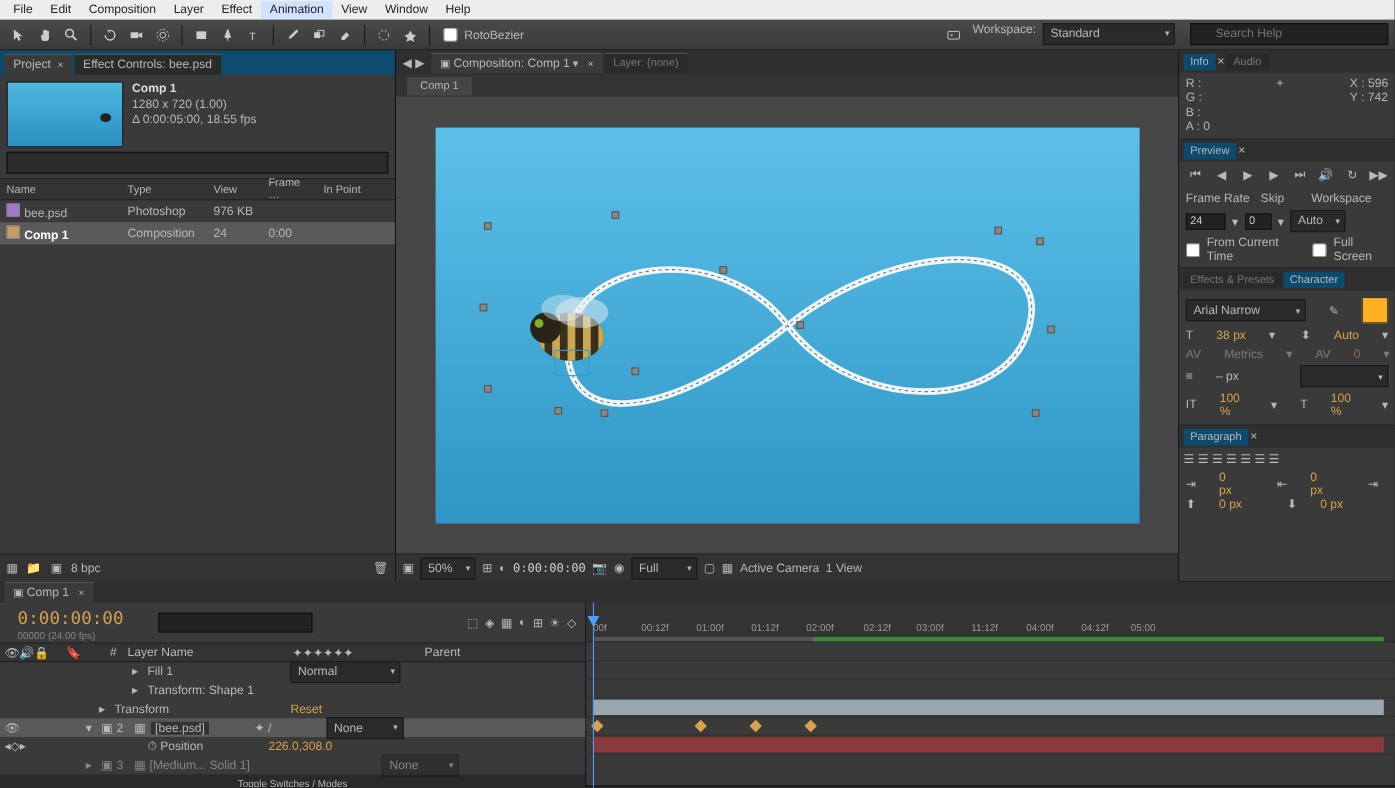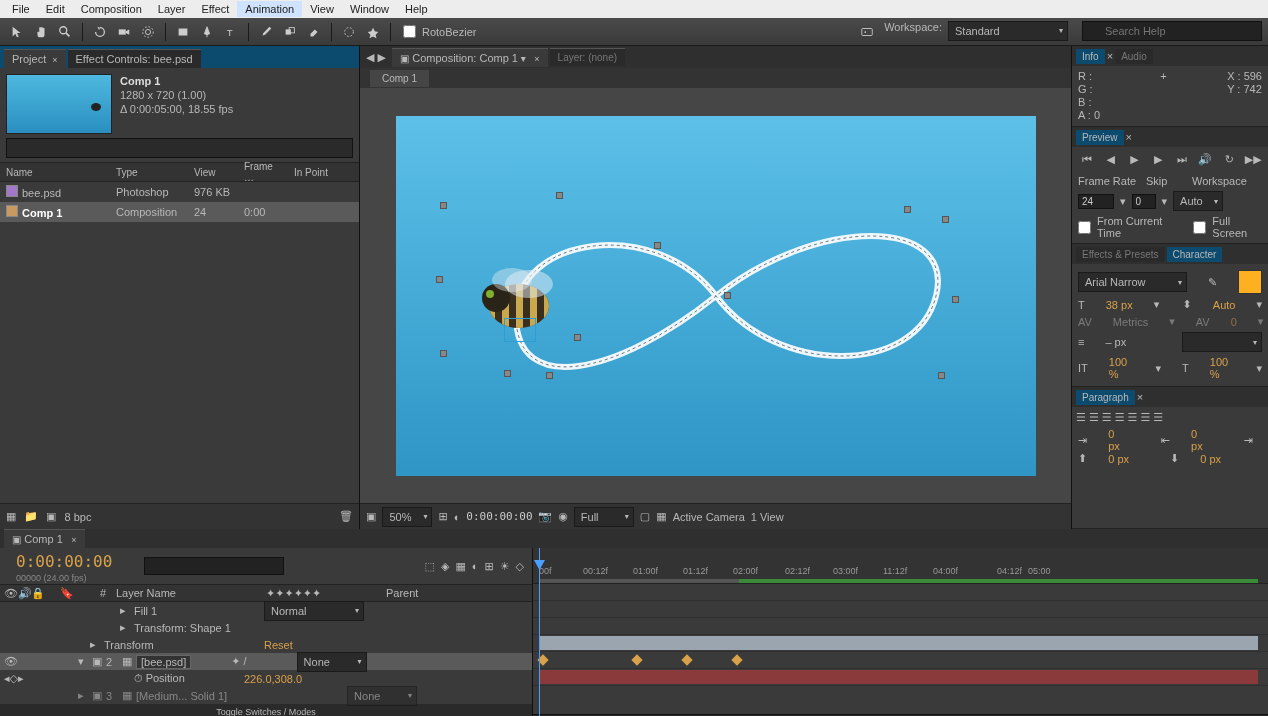--- a/index.html
+++ b/index.html
@@ -536,21 +536,21 @@
       <div class="ruler">
         <div class="ruler-tick" style="left:6px">00f</div>
         <div class="ruler-tick" style="left:50px">00:12f</div>
         <div class="ruler-tick" style="left:100px">01:00f</div>
         <div class="ruler-tick" style="left:150px">01:12f</div>
         <div class="ruler-tick" style="left:200px">02:00f</div>
         <div class="ruler-tick" style="left:252px">02:12f</div>
         <div class="ruler-tick" style="left:300px">03:00f</div>
         <div class="ruler-tick" style="left:350px">11:12f</div>
         <div class="ruler-tick" style="left:400px">04:00f</div>
-        <div class="ruler-tick" style="left:464px">04:12f</div>
+        <div class="ruler-tick" style="left:450px">04:12f</div>
         <div class="ruler-tick" style="left:495px">05:00</div>
         <div style="position:absolute;bottom:0;left:6px;right:10px;height:4px;background:#555">
             <div style="position:absolute;left:200px;right:0;height:4px;background:#3a8a3a"></div>
           </div>
       </div>
       <div class="track"></div>
       <div class="track"></div>
       <div class="track"></div>
       <div class="track">
           <div class="bar" style="left:6px;right:10px;background:#9aa5b0"></div>

